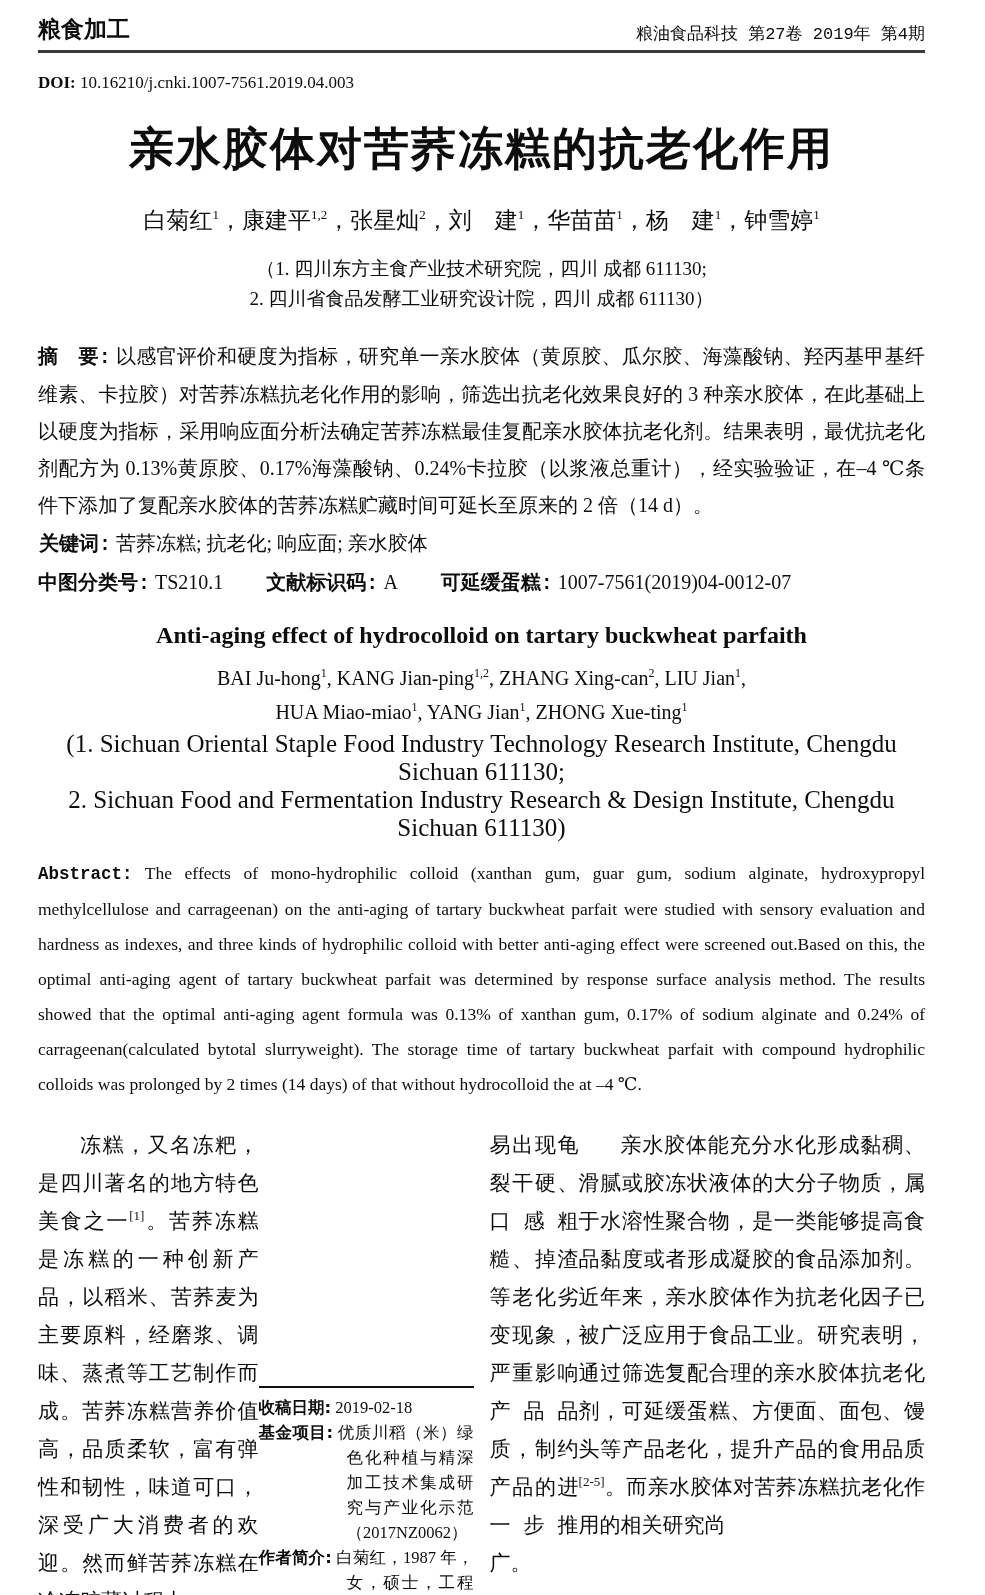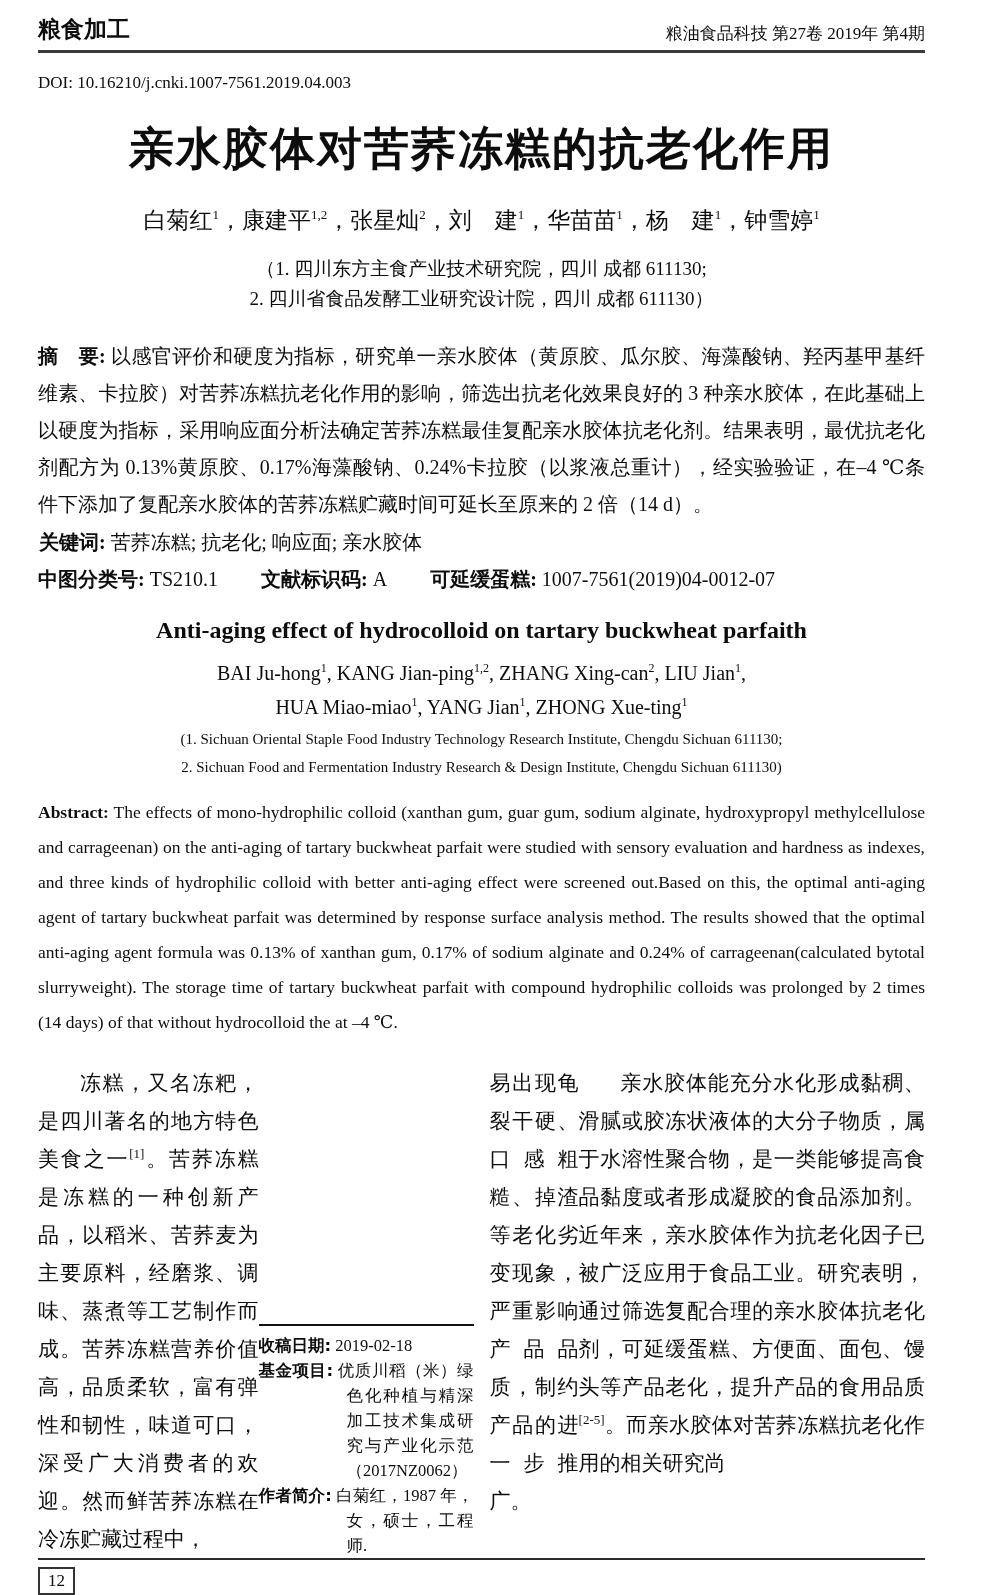--- a/index.html
+++ b/index.html
@@ -7,39 +7,39 @@
     width:963px;height:1595px;box-sizing:border-box;
     padding:14px 38px 10px 38px;
     display:flex;flex-direction:column;
     font-family:"Liberation Serif","DejaVu Serif",serif;
     overflow:hidden;background:#fff;
   }
   
   .hdr{display:flex;justify-content:space-between;align-items:flex-end;
        border-bottom:3px solid #3a3a3a;padding-bottom:5px;}
   .hdr-left{font-family:"DejaVu Sans","Liberation Sans",sans-serif;font-weight:bold;font-size:23px;}
-  .hdr-right{font-family:Liberation Serif, serif;font-size:17px;}
+  .hdr-right{font-family:Liberation Mono, monospace;font-size:17px;}
   .doi-line{margin-top:20px;font-size:17px;}
-  .doi-line b{font-weight:normal;text-align:center;}
+  .doi-line b{font-weight:bold;text-align:center;}
   
   .title-cn{margin-top:26px;text-align:center;font-size:45px;font-weight:bold;letter-spacing:2px;}
   .authors-cn{margin-top:26px;text-align:center;font-size:23px;}
   .authors-cn sup{font-size:13px;}
   .affil-cn{margin-top:18px;text-align:center;font-size:19px;line-height:30px;}
   
   .cn-abstract{margin:24px 0 0 0;font-size:20px;line-height:37px;text-align:justify;}
-  .lbl{font-weight:bold;font-family:Liberation Serif, serif;}
+  .lbl{font-weight:bold;font-family:Liberation Mono, monospace;}
   .kw-line{margin:1px;font-size:20px;line-height:36px;text-align:left;}
   .meta-line{margin:0;font-size:20px;line-height:36px;}
   .meta-line .pair{margin-right:38px;}
   
   .title-en{margin-top:20px;text-align:center;font-size:24px;font-weight:bold;}
   .authors-en{margin-top:10px;text-align:center;font-size:20px;line-height:29px;}
   .authors-en sup{font-size:12px;}
-  .affil-en{text-align:center;font-size:15px;line-height:28px;margin-top:4px;}
+  .affil-en{text-align:center;font-size:25px;line-height:28px;margin-top:4px;}
   .en-abstract{margin:14px 0 0 0;font-size:17.5px;line-height:35px;text-align:justify;}
   .en-kw{margin:0;font-size:17.5px;line-height:34px;}
   
   .columns{margin-top:24px;display:grid;grid-template-columns:1fr 1fr;column-gap:16px;}
   .col{display:flex;flex-direction:row;}
   .para{margin:0;font-size:21px;line-height:38px;text-align:justify;}
   .indent{text-indent:2em;}
   .ref{font-size:13px;line-height:0;}
   
   .footnote{margin-top:auto;padding-top:0;font-size:16.5px;line-height:25px;}

